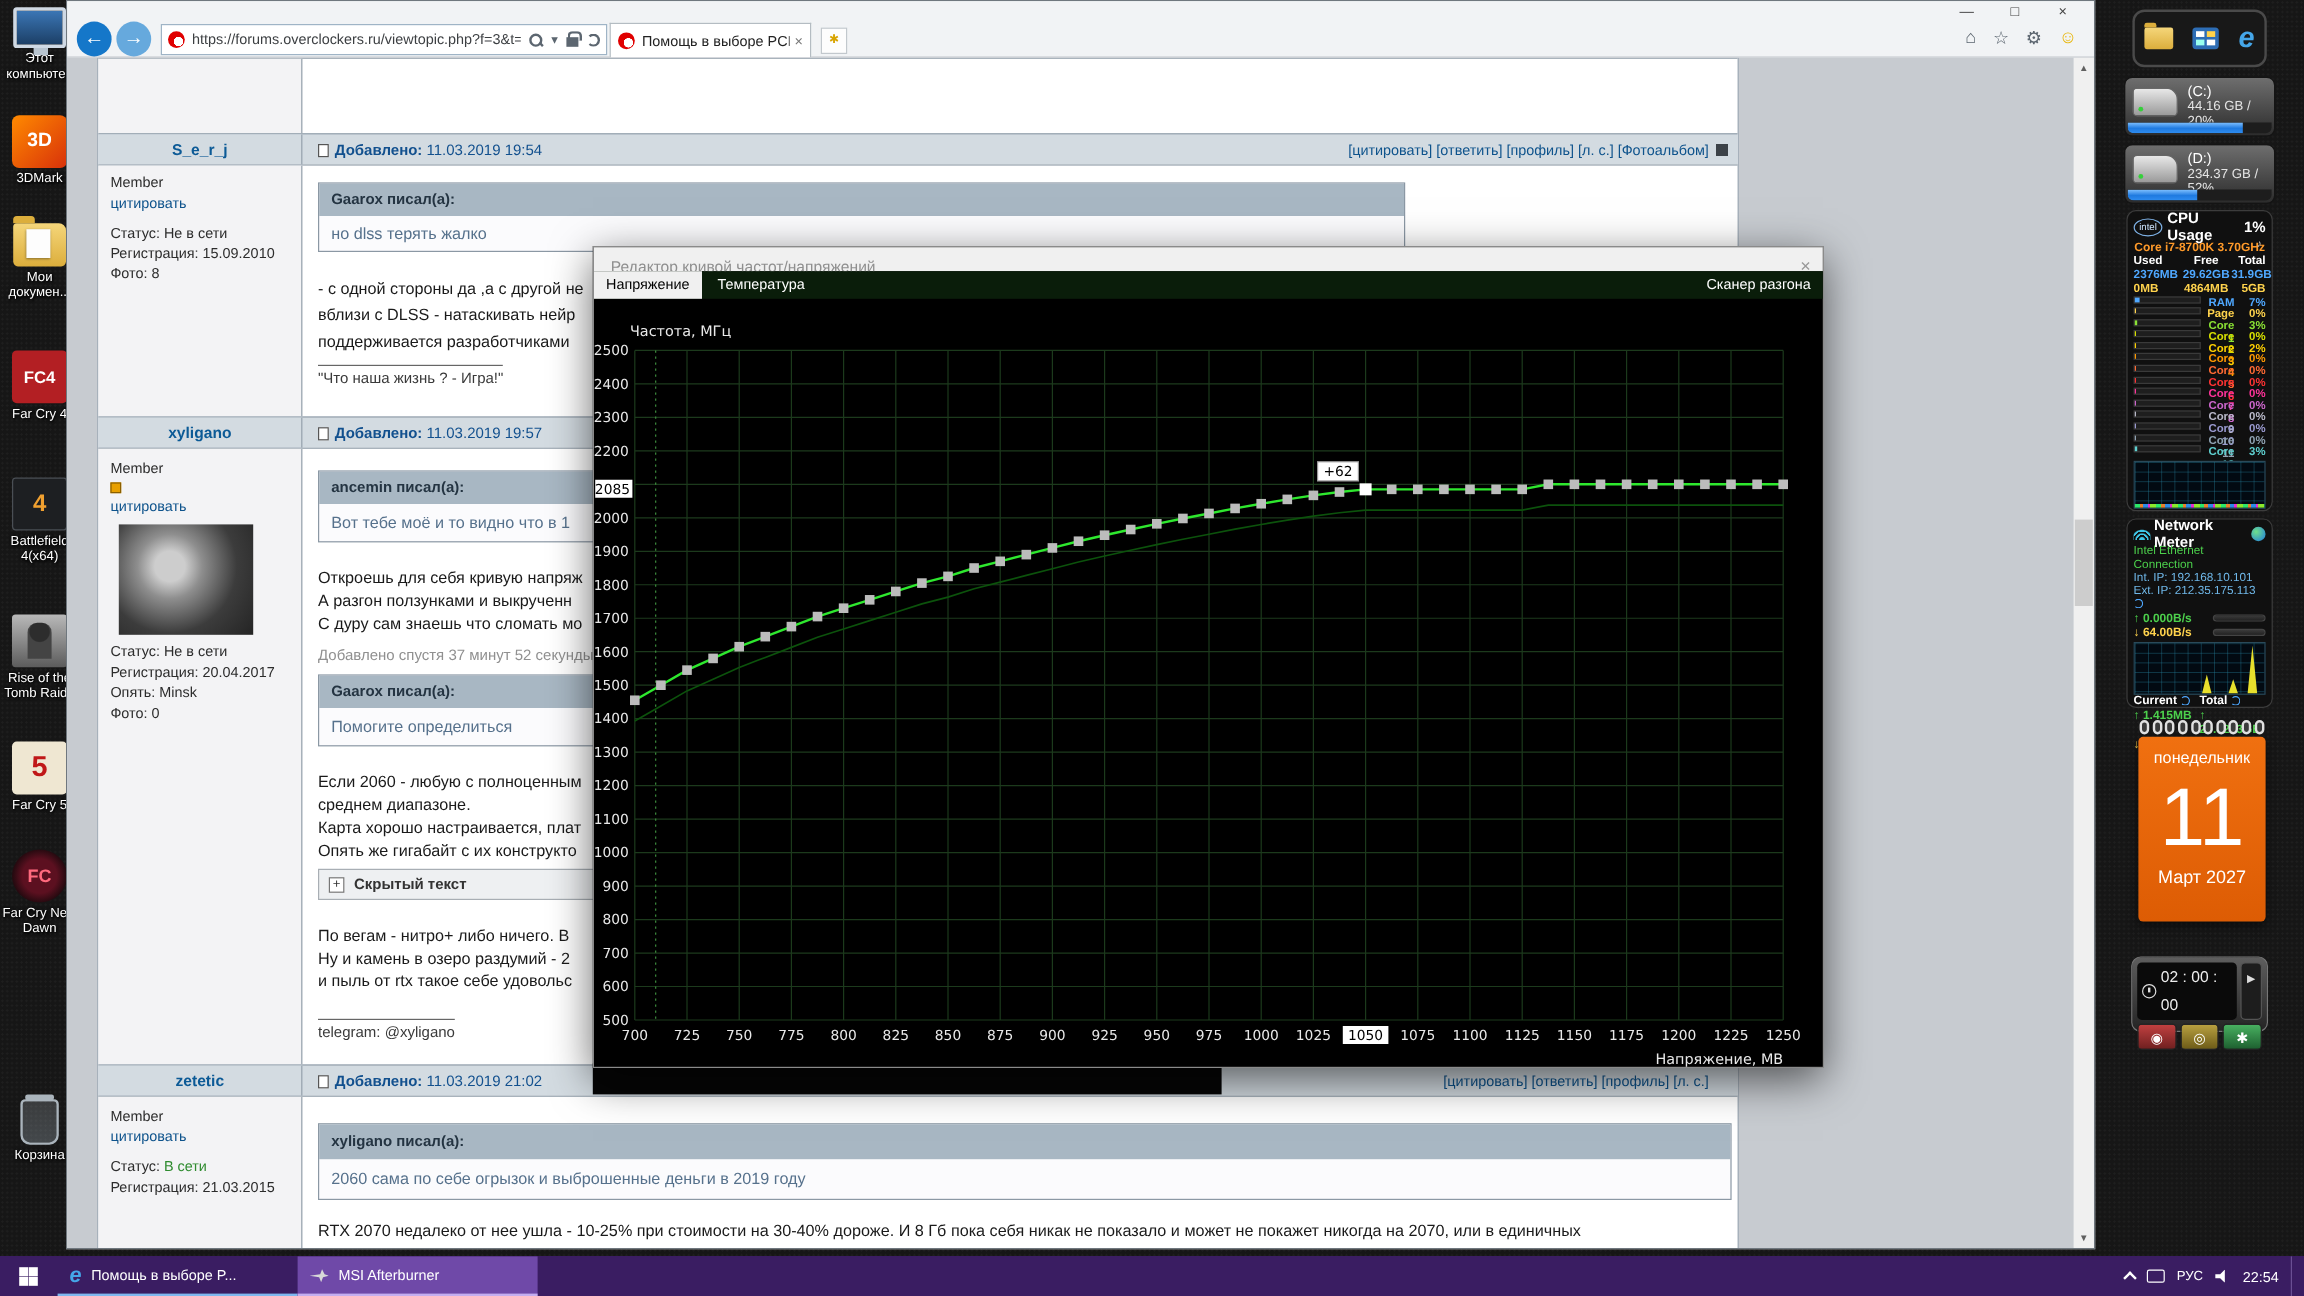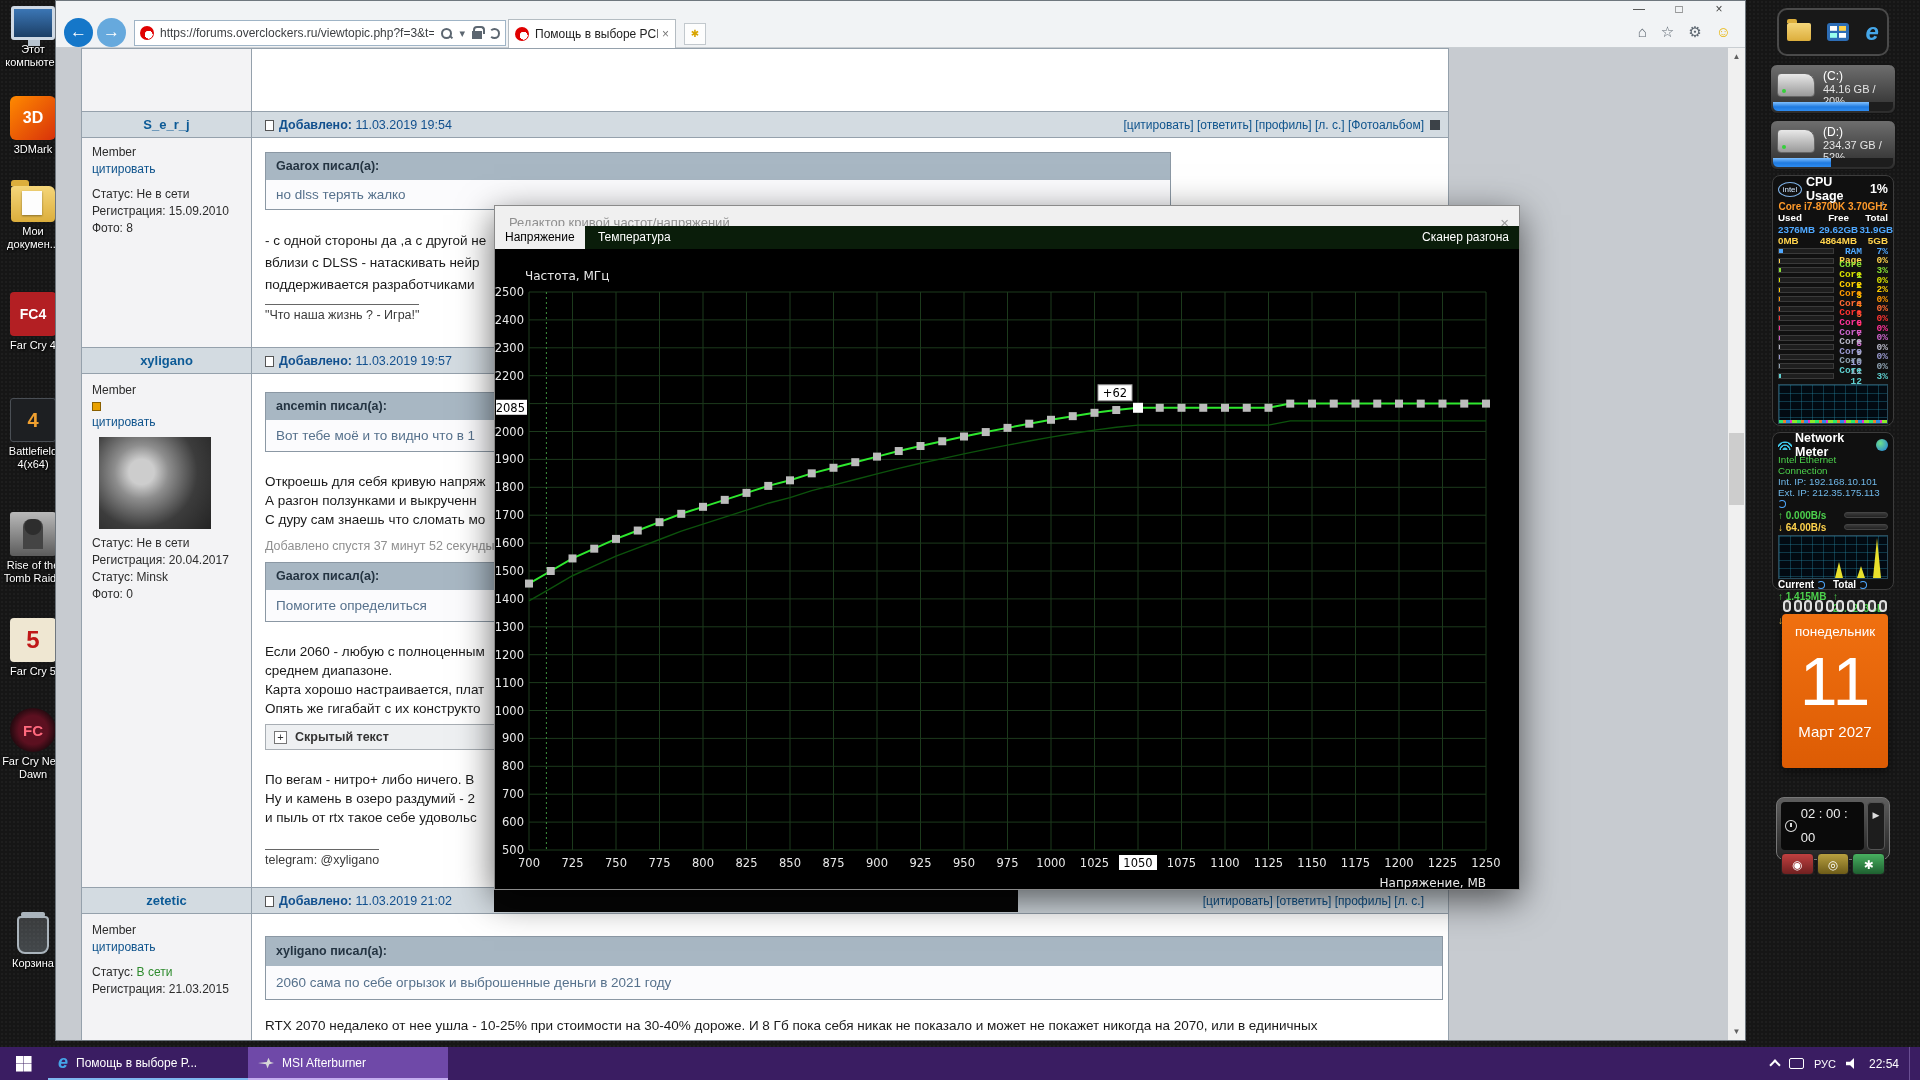--- a/index.html
+++ b/index.html
@@ -146,21 +146,21 @@
   .intel-logo { width:24px; height:15px; border:1px solid #7fb3e8; border-radius:50%; color:#cfe6ff;
     font-size:8px; text-align:center; line-height:13px; margin-right:4px; }
   .cpu-title { font-weight:bold; font-size:12.5px; flex:1; }
   .cpu-pct { font-weight:bold; font-size:12.5px; }
   .cpu-note { position:absolute; right:8px; top:22px; color:#bbb; font-size:9px; }
   .cpu-name { color:#ff9a2a; font-size:10px; text-align:center; font-weight:bold; margin-top:2px; }
   .cpu-cols, .cpu-r1, .cpu-r2 { display:grid; grid-template-columns:36% 38% 26%; font-size:9.8px; font-weight:bold; line-height:11.5px; }
   .cpu-cols span:nth-child(2), .cpu-r1 span:nth-child(2), .cpu-r2 span:nth-child(2) { text-align:center; }
   .cpu-cols span:nth-child(3), .cpu-r1 span:nth-child(3), .cpu-r2 span:nth-child(3) { text-align:right; }
   .cpu-r1 { color:#4fa8ff; } .cpu-r2 { color:#ffd34d; }
-  .cpurow { display:flex; align-items:center; height:9.6px;font-family:Liberation Mono, monospace; }
+  .cpurow { display:flex; height:9.6px; }
   .cpubar { width:56px; height:6px; background:#1e1e1e; border:1px solid #3a3a3a; margin-right:4px; }
   .cpufill { height:100%; }
   .cpulab { flex:1; text-align:right; font-size:9.5px; font-weight:bold; padding-right:4px; }
   .cpuval { width:22px; text-align:right; font-size:9.5px; font-weight:bold; }
   .cpu-graph { margin-top:3px; height:40px; background:#020a12; border:1px solid #2a4a5a;
     background-image:linear-gradient(rgba(40,140,170,.35) 1px, transparent 1px),
       linear-gradient(90deg, rgba(40,140,170,.35) 1px, transparent 1px);
     background-size:11px 8px; position:relative; }
   .cpu-graph::after { content:""; position:absolute; left:0; right:0; bottom:0; height:3px;
     background:repeating-linear-gradient(90deg,#2ce86a 0 4px,#e8822c 4px 7px,#2c8ce8 7px 11px,#e82cd0 11px 13px,#8ce82c 13px 18px); }
@@ -362,21 +362,21 @@
         </div>
 
         <div class="frow" style="height:514px;">
           <div class="col-u" style="padding-top:8px;">
             <div>Member</div>
             <div class="warnsq"></div>
             <div class="ulink">цитировать</div>
             <div class="avatar"></div>
             <div>Статус: Не в сети</div>
             <div>Регистрация: 20.04.2017</div>
-            <div>Статус: Minsk</div>
+            <div>Опять: Minsk</div>
             <div>Фото: 0</div>
           </div>
           <div class="col-p">
             <div class="quote" style="width:906px; margin:18px 0 0 12px;">
               <div class="qhead">ancemin писал(а):</div>
               <div class="qbody" style="line-height:31px;">Вот тебе моё и то видно что в 1 </div>
             </div>
             <div class="ptext" style="margin:20px 0 0 12px;">
               <div>Откроешь для себя кривую напряж</div>
               <div>А разгон ползунками и выкрученн</div>
@@ -420,21 +420,21 @@
           <div class="col-u" style="padding-top:8px;">
             <div>Member</div>
             <div class="ulink">цитировать</div>
             <div style="height:8px;"></div>
             <div><span>Статус: </span><span class="status-online">В сети</span></div>
             <div>Регистрация: 21.03.2015</div>
           </div>
           <div class="col-p">
             <div class="quote" style="width:1178px; margin:22px 0 0 12px;">
               <div class="qhead" style="line-height:29px;">xyligano писал(а):</div>
-              <div class="qbody" style="line-height:33px;">2060 сама по себе огрызок и выброшенные деньги в 2021 году</div>
+              <div class="qbody" style="line-height:33px;">2060 сама по себе огрызок и выброшенные деньги в 2019 году</div>
             </div>
             <div class="ptext" style="margin:16px 0 0 12px;">
               <div>RTX 2070 недалеко от нее ушла - 10-25% при стоимости на 30-40% дороже. И 8 Гб пока себя никак не показало и может не покажет никогда на 2070, или в единичных</div>
               <div>играх.</div>
             </div>
           </div>
         </div>
 
       </div>
 

